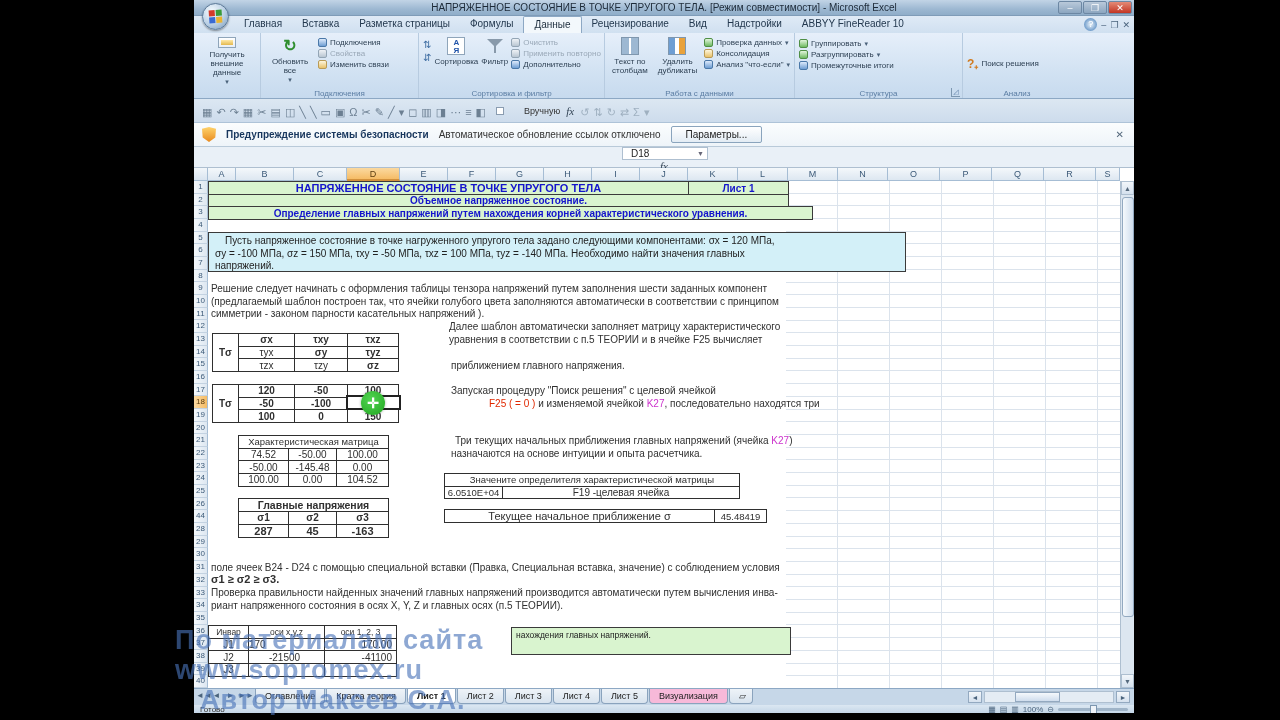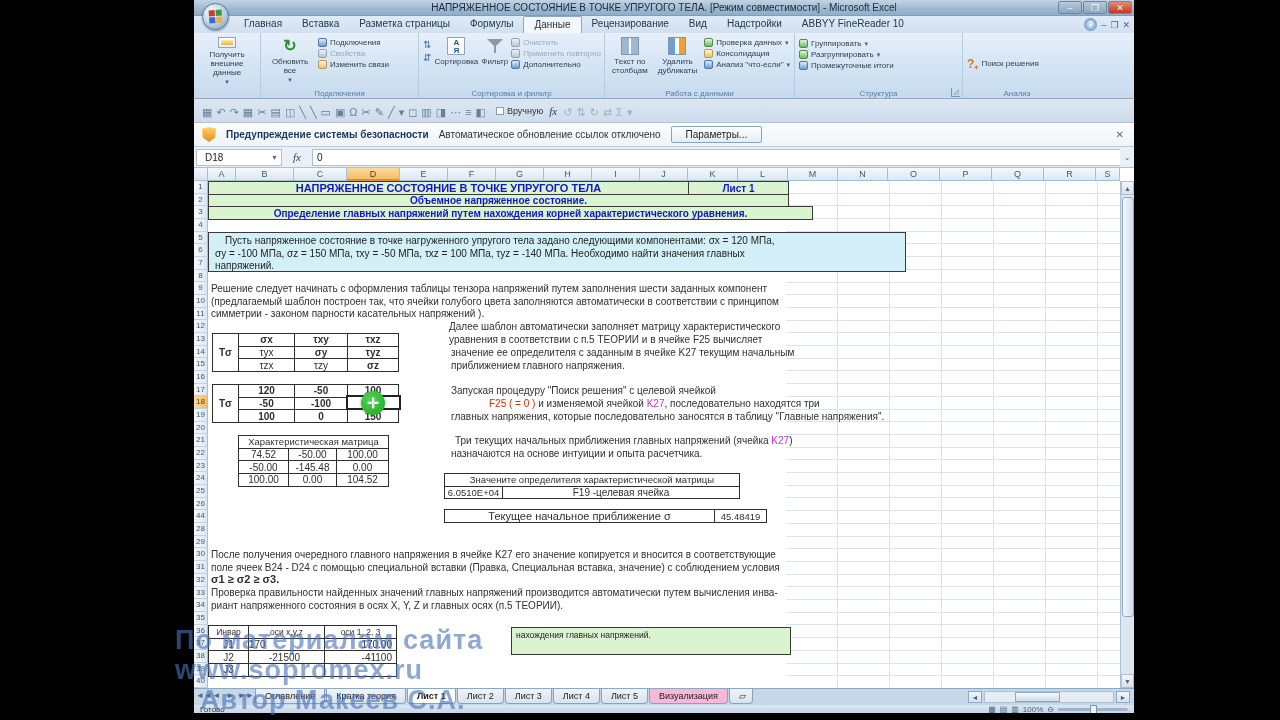--- a/index.html
+++ b/index.html
@@ -56,36 +56,36 @@
   .ic-dup { background:linear-gradient(90deg,#6e9ed3 40%,#fff 40%,#fff 60%,#e9a23b 60%); border:1px solid #7f97ae; }
   .ic-solver { color:#d07a1e; font-weight:bold; font-size:12px; }
   .sorticons { display:flex; flex-direction:column; gap:2px; padding-top:4px; font-size:10px; color:#3a6aa0; }
   .launcher { position:absolute; right:2px; bottom:1px; width:9px; height:9px; border:1px solid #7d97b0; border-top:none; border-right:none; font-size:7px; color:#5b7da3; line-height:7px; text-align:center; }
 
   
   .addins { position:absolute; left:0; top:99px; width:100%; height:24px; background:linear-gradient(#dce7f2,#cddcec);
     border-bottom:1px solid #aec3d8; display:flex; align-items:center; gap:6px; padding:0 8px; }
   .aicon { font-size:11px; color:#6c7f92; }
   .aicon.dim { color:#9fb0c0; }
-  .manual { font-size:9px; color:#333; display:flex; align-items:center; gap:3px; }
+  .manual { font-size:9px; color:#333; display:flex; align-items:center; gap:20px; }
   .manual .chk { width:8px; height:8px; border:1px solid #8a9cb0; background:#fff; }
   .fxg { font-size:11px; font-style:italic; font-family:"Liberation Serif", serif; color:#345; }
 
   
   .secbar { position:absolute; left:0; top:123px; width:100%; height:24px; background:linear-gradient(#fbfdfe,#eef4f9);
     border-bottom:1px solid #b9cad9; display:flex; align-items:center; gap:10px; padding:0 8px; }
   .shield { width:14px; height:15px; background:linear-gradient(#ffd36b,#e88a1f); clip-path:polygon(50% 0,100% 12%,95% 70%,50% 100%,5% 70%,0 12%); }
   .sec-title { font-size:10px; font-weight:bold; color:#17365d; }
   .sec-msg { font-size:10px; color:#333; }
   .sec-btn { font-size:10px; color:#222; background:linear-gradient(#fff,#e3ecf4); border:1px solid #8aa4bd; border-radius:2px; padding:2px 14px; }
   .sec-x { margin-left:auto; font-size:10px; color:#55697d; padding-right:2px; }
 
   
   .fbar { position:absolute; left:0; top:147px; width:100%; height:21px; background:#e9f0f7; border-bottom:1px solid #aebfd0;
-    display:flex; align-items:center; }
+    display:flex; align-items:center;flex-direction:column; }
   .namebox { width:86px; height:17px; margin-left:2px; background:#fff; border:1px solid #aebfd0; font-size:10px; color:#222;
     display:flex; align-items:center; padding-left:8px; position:relative; }
   .namebox .dd { position:absolute; right:3px; font-size:7px; color:#667; }
   .fxlab { width:30px; text-align:center; font-size:11px; font-style:italic; font-family:"Liberation Serif", serif; color:#345; }
   .fval { flex:1; height:17px; background:#fff; border:1px solid #aebfd0; border-right:none; font-size:10px; color:#222; padding:2px 4px; }
   .fchev { width:14px; font-size:8px; color:#55697d; text-align:center; }
 
   
   .grid { position:absolute; left:0; top:168px; width:940px; height:520px; background:#fff; }
   .corner { position:absolute; left:0; top:0; width:14px; height:13px; background:linear-gradient(#f2f6fa,#d9e4f0); border-right:1px solid #a6bdd4; border-bottom:1px solid #a6bdd4; }
@@ -475,20 +475,37 @@
                 <td class="cyan">0.00</td>
               </tr>
           <tr>
                 <td class="cyan">100.00</td>
                 <td class="cyan">0.00</td>
                 <td class="cyan">104.52</td>
               </tr>
         </tbody>
           </table>
 
+        <table class="xl abs" style="left:30px;top:317px">
+          <tbody>
+              <tr>
+                <td colspan="3" class="bb" style="font-size:10.5px">Главные напряжения</td>
+              </tr>
+          <tr>
+                <td class="green bb" style="width:50px">σ1</td>
+                <td class="green bb" style="width:48px">σ2</td>
+                <td class="green bb" style="width:52px">σ3</td>
+              </tr>
+          <tr>
+                <td class="bb" style="font-size:11px">287</td>
+                <td class="bb" style="font-size:11px">45</td>
+                <td class="bb" style="font-size:11px">-163</td>
+              </tr>
+        </tbody>
+          </table>
 
         <table class="xl abs" style="left:236px;top:292px">
           <tbody>
               <tr>
                 <td colspan="2" class="hdr" style="font-size:9.5px">Значените определителя характеристической матрицы</td>
               </tr>
           <tr>
                 <td class="red" style="width:58px;font-size:9.5px">6.0510E+04</td>
                 <td class="cyan" style="width:237px">F19 -целевая ячейка</td>
               </tr>
@@ -497,21 +514,20 @@
 
         <table class="xl abs" style="left:236px;top:328px">
           <tbody>
               <tr>
             <td class="hdr" style="width:270px;font-size:11px">Текущее начальное приближение  σ</td>
             <td class="pink" style="width:52px;font-size:9.5px">45.48419</td>
           </tr>
         </tbody>
           </table>
 
-        <div class="abs cellline" style="left:3px;top:368px">После получения очередного  главного напряжения в ячейке K27 его  значение копируется и вносится в соответствующие</div>
         <div class="abs cellline" style="left:3px;top:381px">поле ячеек B24 - D24 с помощью специальной вставки (Правка, Специальная вставка, значение) с соблюдением условия</div>
         <div class="abs cellline" style="left:3px;top:392px;font-weight:bold;font-size:11px">σ1 ≥ σ2 ≥ σ3.</div>
         <div class="abs cellline" style="left:3px;top:406px">Проверка правильности найденных значений главных напряжений производится автоматически путем вычисления инва-</div>
         <div class="abs cellline" style="left:3px;top:419px">риант напряженного состояния в осях X, Y, Z  и главных осях (п.5 ТЕОРИИ).</div>
 
         <div class="abs" style="left:303px;top:446px;width:280px;height:28px;background:#d9f4cf;border:1px solid #3a3a3a;font-size:8.5px;color:#222;padding:2px 4px;line-height:11px">
           <div>нахождения главных напряжений.</div>
         </div>
 
         <table class="xl abs" style="left:0;top:444px">
@@ -534,27 +550,25 @@
           <tr>
                 <td>J3</td>
                 <td></td>
                 <td></td>
               </tr>
         </tbody>
           </table>
 
         <div class="abs cellline" style="left:241px;top:140px">Далее шаблон автоматически заполняет матрицу характеристического</div>
         <div class="abs cellline" style="left:241px;top:153px">уравнения в соответствии с п.5 ТЕОРИИ  и в ячейке F25 вычисляет</div>
-        <div class="abs cellline" style="left:243px;top:166px">значение ее определителя с заданным в ячейке K27 текущим начальным</div>
         <div class="abs cellline" style="left:243px;top:179px">приближением главного напряжения.</div>
         <div class="abs cellline" style="left:243px;top:204px">Запуская процедуру "Поиск решения" с целевой ячейкой</div>
         <div class="abs cellline" style="left:241px;top:217px">
           <span class="red">F25 ( = 0 )</span><span> и изменяемой ячейкой </span><span class="pink">K27</span><span>, последовательно находятся три</span>
         </div>
-        <div class="abs cellline" style="left:243px;top:230px">главных напряжения, которые последовательно заносятся в таблицу "Главные напряжения".</div>
         <div class="abs cellline" style="left:247px;top:254px">
           <span>Три текущих начальных приближения главных напряжений (ячейка </span><span class="pink">K27</span><span>)</span>
         </div>
         <div class="abs cellline" style="left:243px;top:267px">назначаются на основе интуиции и опыта расчетчика.</div>
       </div>
 
       <div class="vscroll">
         <div class="vs-btn">▲</div>
         <div class="vs-thumb"></div>
         <div class="vs-btn" style="position:absolute;bottom:0;width:100%">▼</div>

